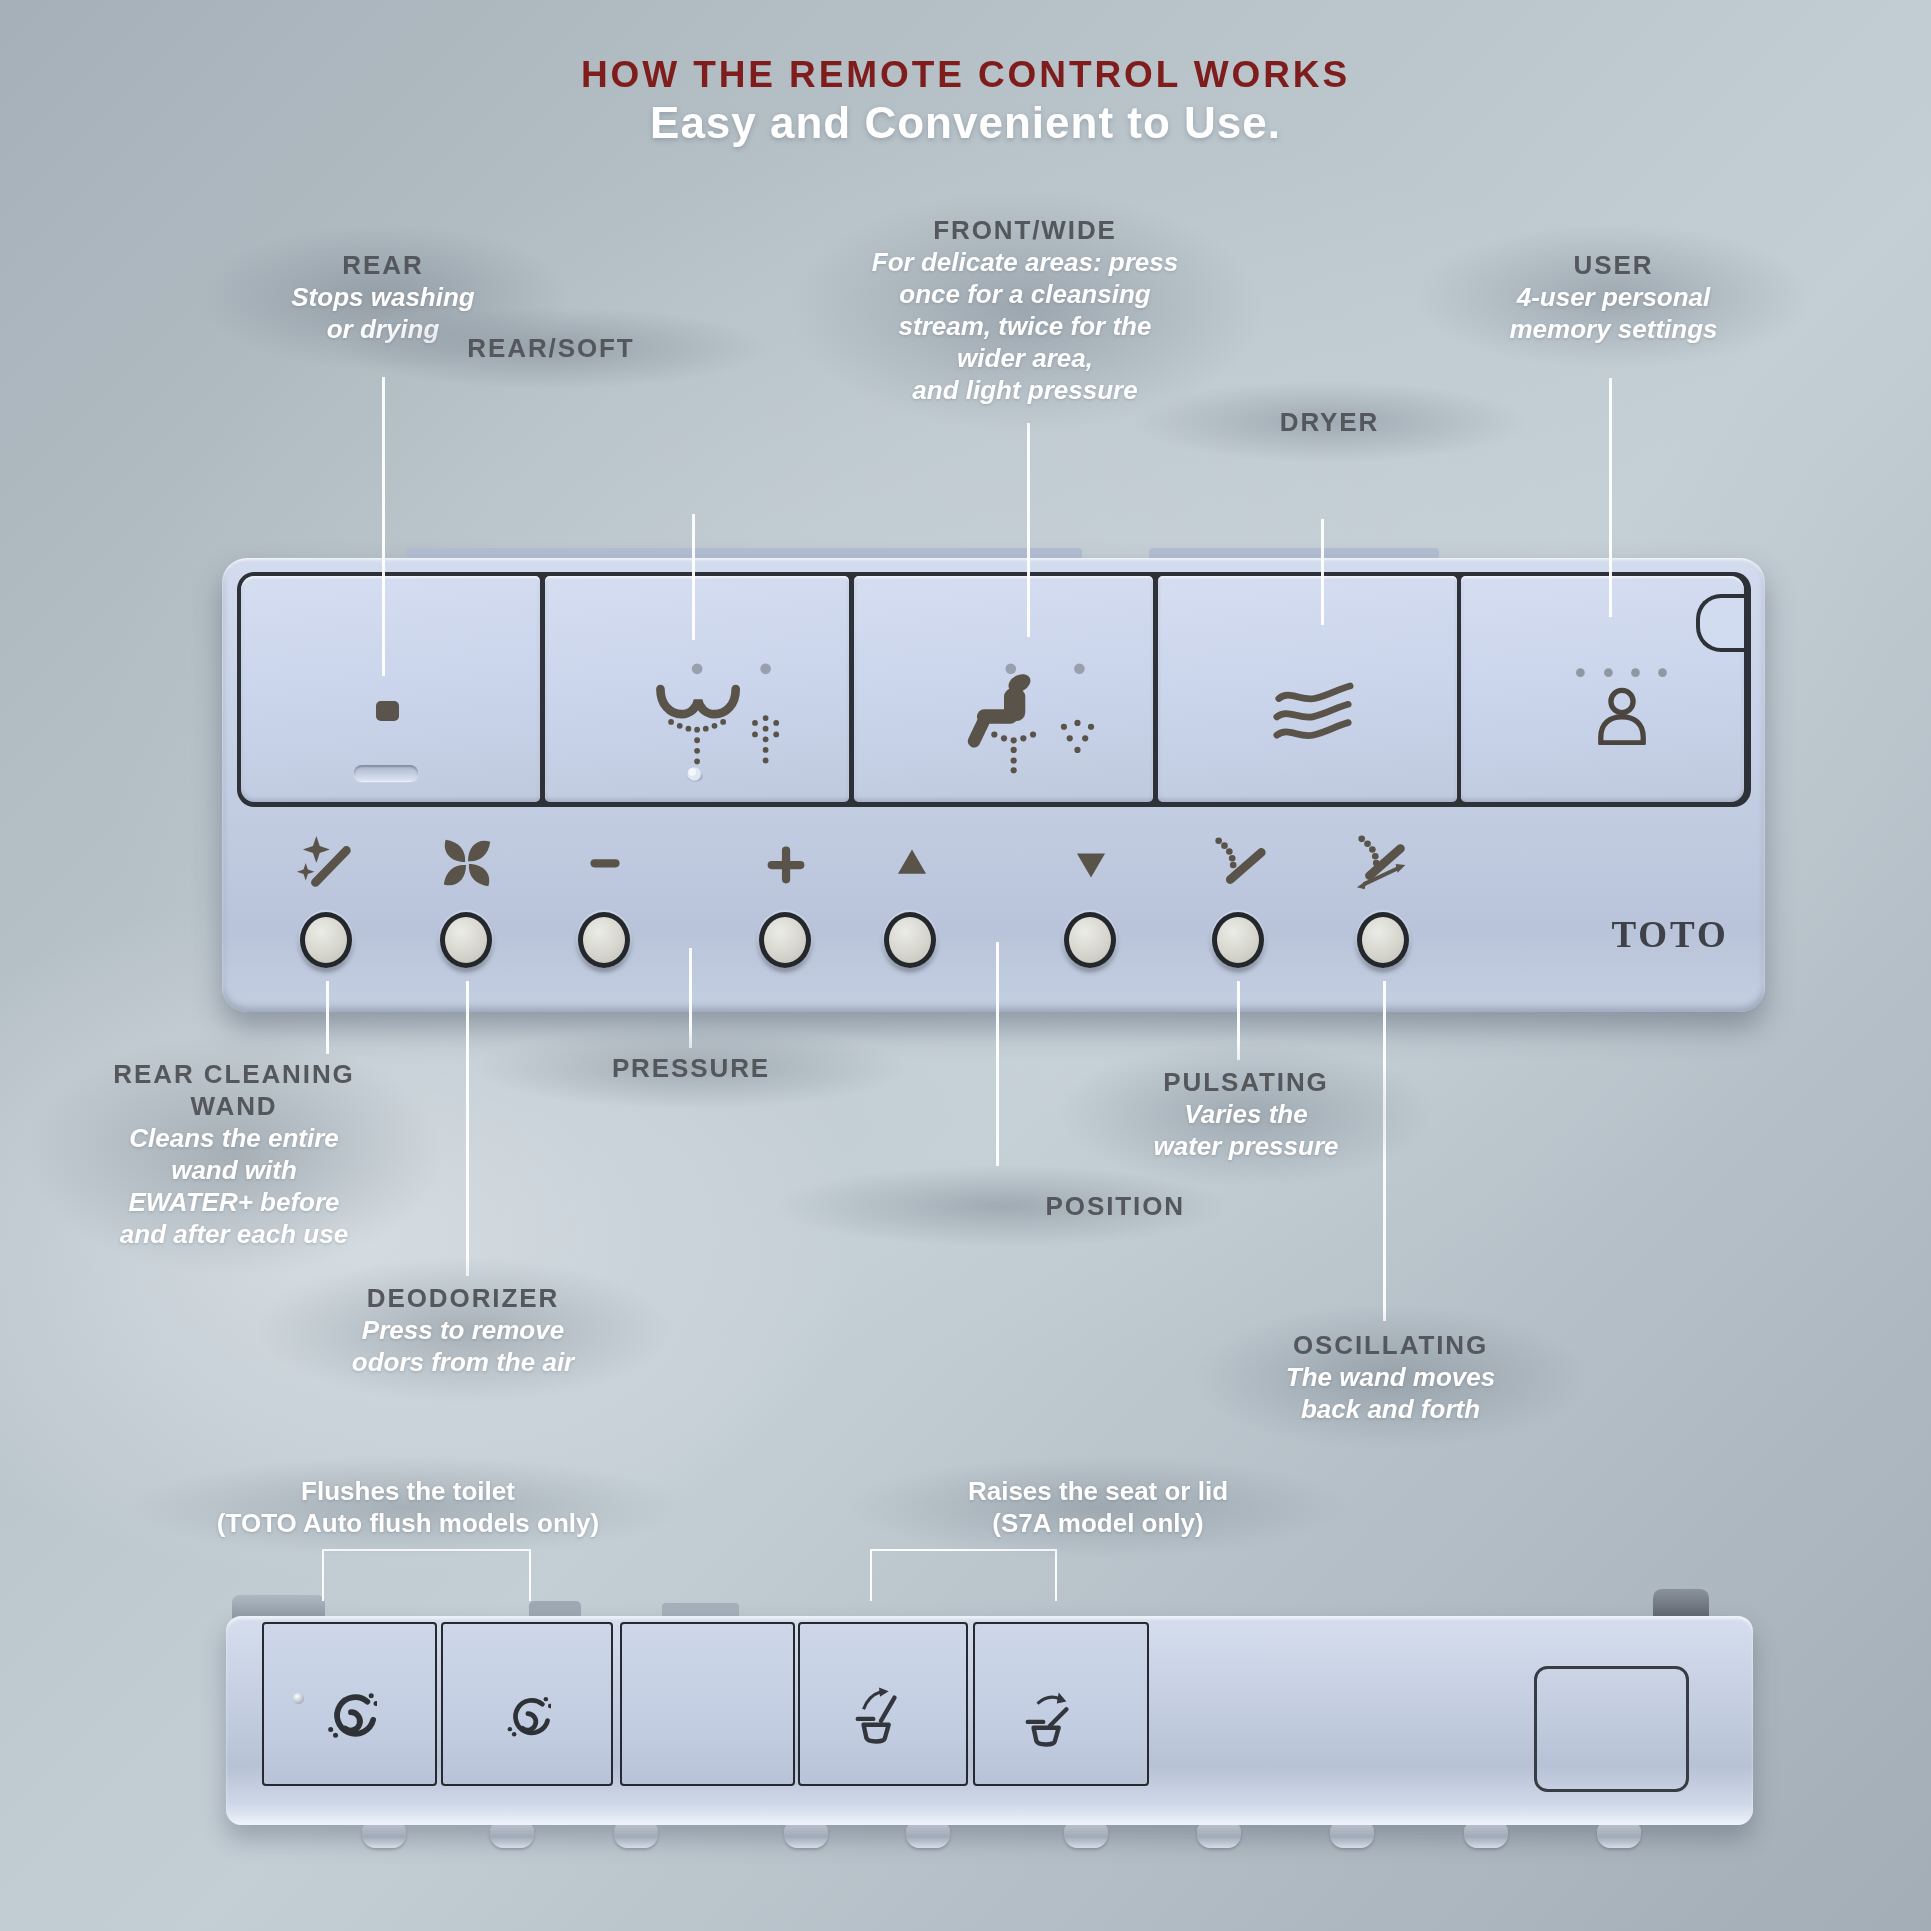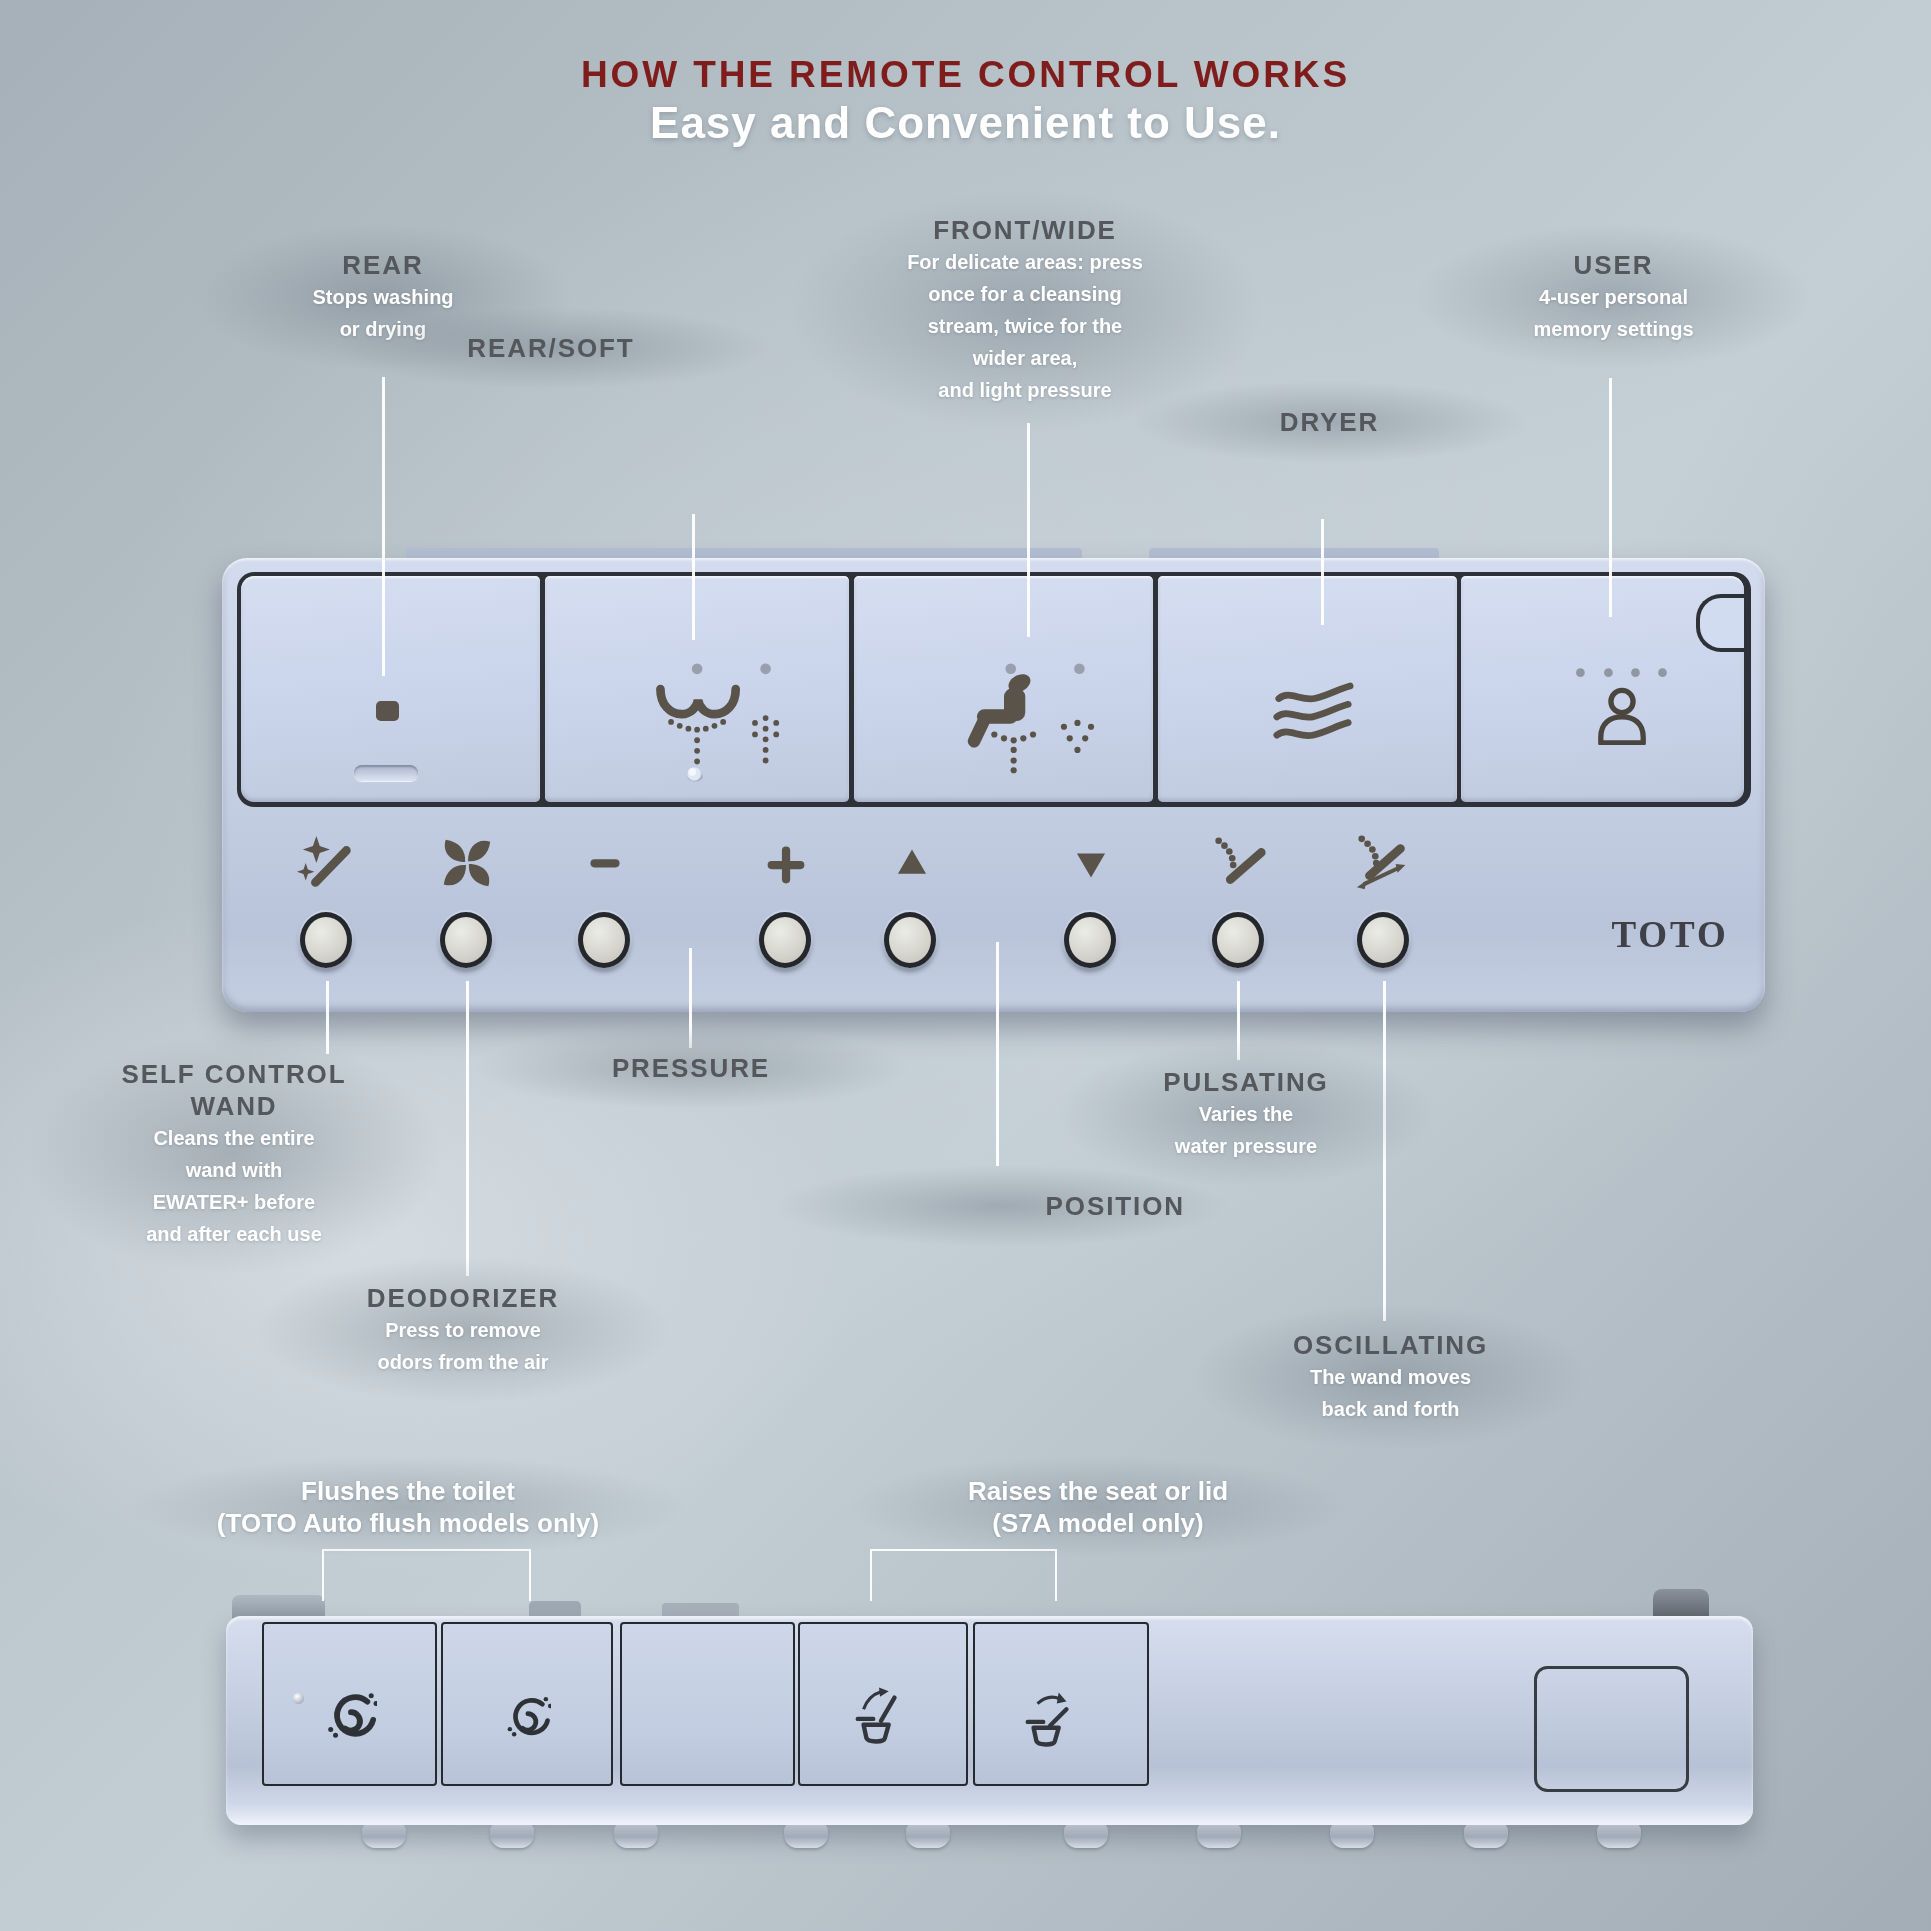--- a/index.html
+++ b/index.html
@@ -16,22 +16,22 @@
   
   .title1{font-size:37px;font-weight:bold;letter-spacing:2.9px;color:#7f1d1d;text-align:center;width:100%;}
   .title2{font-size:44px;font-weight:bold;letter-spacing:1px;color:#fff;text-align:center;width:100%;
           text-shadow:0 1.9px 5.8px rgba(90,100,112,.35);}
   
   .callout{text-align:center;z-index:6;}
   .callout::before{content:"";position:absolute;left:-44px;right:-44px;top:-25px;bottom:-25px;
     background:radial-gradient(closest-side, rgba(92,102,112,.34), rgba(92,102,112,0));
     z-index:-1;border-radius:50%;}
   .hd{font-size:26px;font-weight:bold;letter-spacing:1.9px;color:#54575c;line-height:32px;white-space:pre-line;}
-  .bd{font-size:20px;font-weight:bold;color:#fff;line-height:32px;white-space:pre-line;
-      text-shadow:0 1px 2.9px rgba(80,90,100,.28);}
+  .bd{font-size:26px;font-weight:bold;color:#fff;line-height:32px;white-space:pre-line;
+      text-shadow:0 1px 2.9px rgba(80,90,100,.28);font-style:italic;}
   .note{font-size:26px;font-weight:bold;color:#fff;line-height:32px;white-space:pre-line;text-align:center;
       text-shadow:0 1px 2.9px rgba(80,90,100,.3);z-index:6;}
   .note::before{content:"";position:absolute;left:-29px;right:-29px;top:-19.3px;bottom:-19.3px;
     background:radial-gradient(closest-side, rgba(92,102,112,.30), rgba(92,102,112,0));z-index:-1;border-radius:50%;}
   
   .lead{width:2.9px;background:#fff;opacity:.95;z-index:5;}
   .bracket{border-top:2.9px solid #fff;border-left:2.9px solid #fff;border-right:2.9px solid #fff;opacity:.95;z-index:5;}
   
   .remote{left:222px;top:558px;width:1543px;height:454px;border-radius:25px;z-index:2;
     background:linear-gradient(180deg,#d3dcee 0%,#c6d0e5 45%,#b9c4da 82%,#c5cfe2 100%);
@@ -97,21 +97,21 @@
 <div class="abs callout" style="left:1175px;top:406px;width:309px;">
   <div class="hd">DRYER</div>
 </div>
 <div class="abs callout" style="left:1459px;top:249px;width:309px;">
   <div class="hd">USER</div>
   <div class="bd">4-user personal
 memory settings</div>
 </div>
 
 <div class="abs callout" style="left:70px;top:1058px;width:328px;">
-  <div class="hd">SELF CONTROL
+  <div class="hd">REAR CLEANING
 WAND</div>
   <div class="bd">Cleans the entire
 wand with
 EWATER+ before
 and after each use</div>
 </div>
 <div class="abs callout" style="left:517px;top:1052px;width:348px;">
   <div class="hd">PRESSURE</div>
 </div>
 <div class="abs callout" style="left:1101px;top:1066px;width:290px;">

